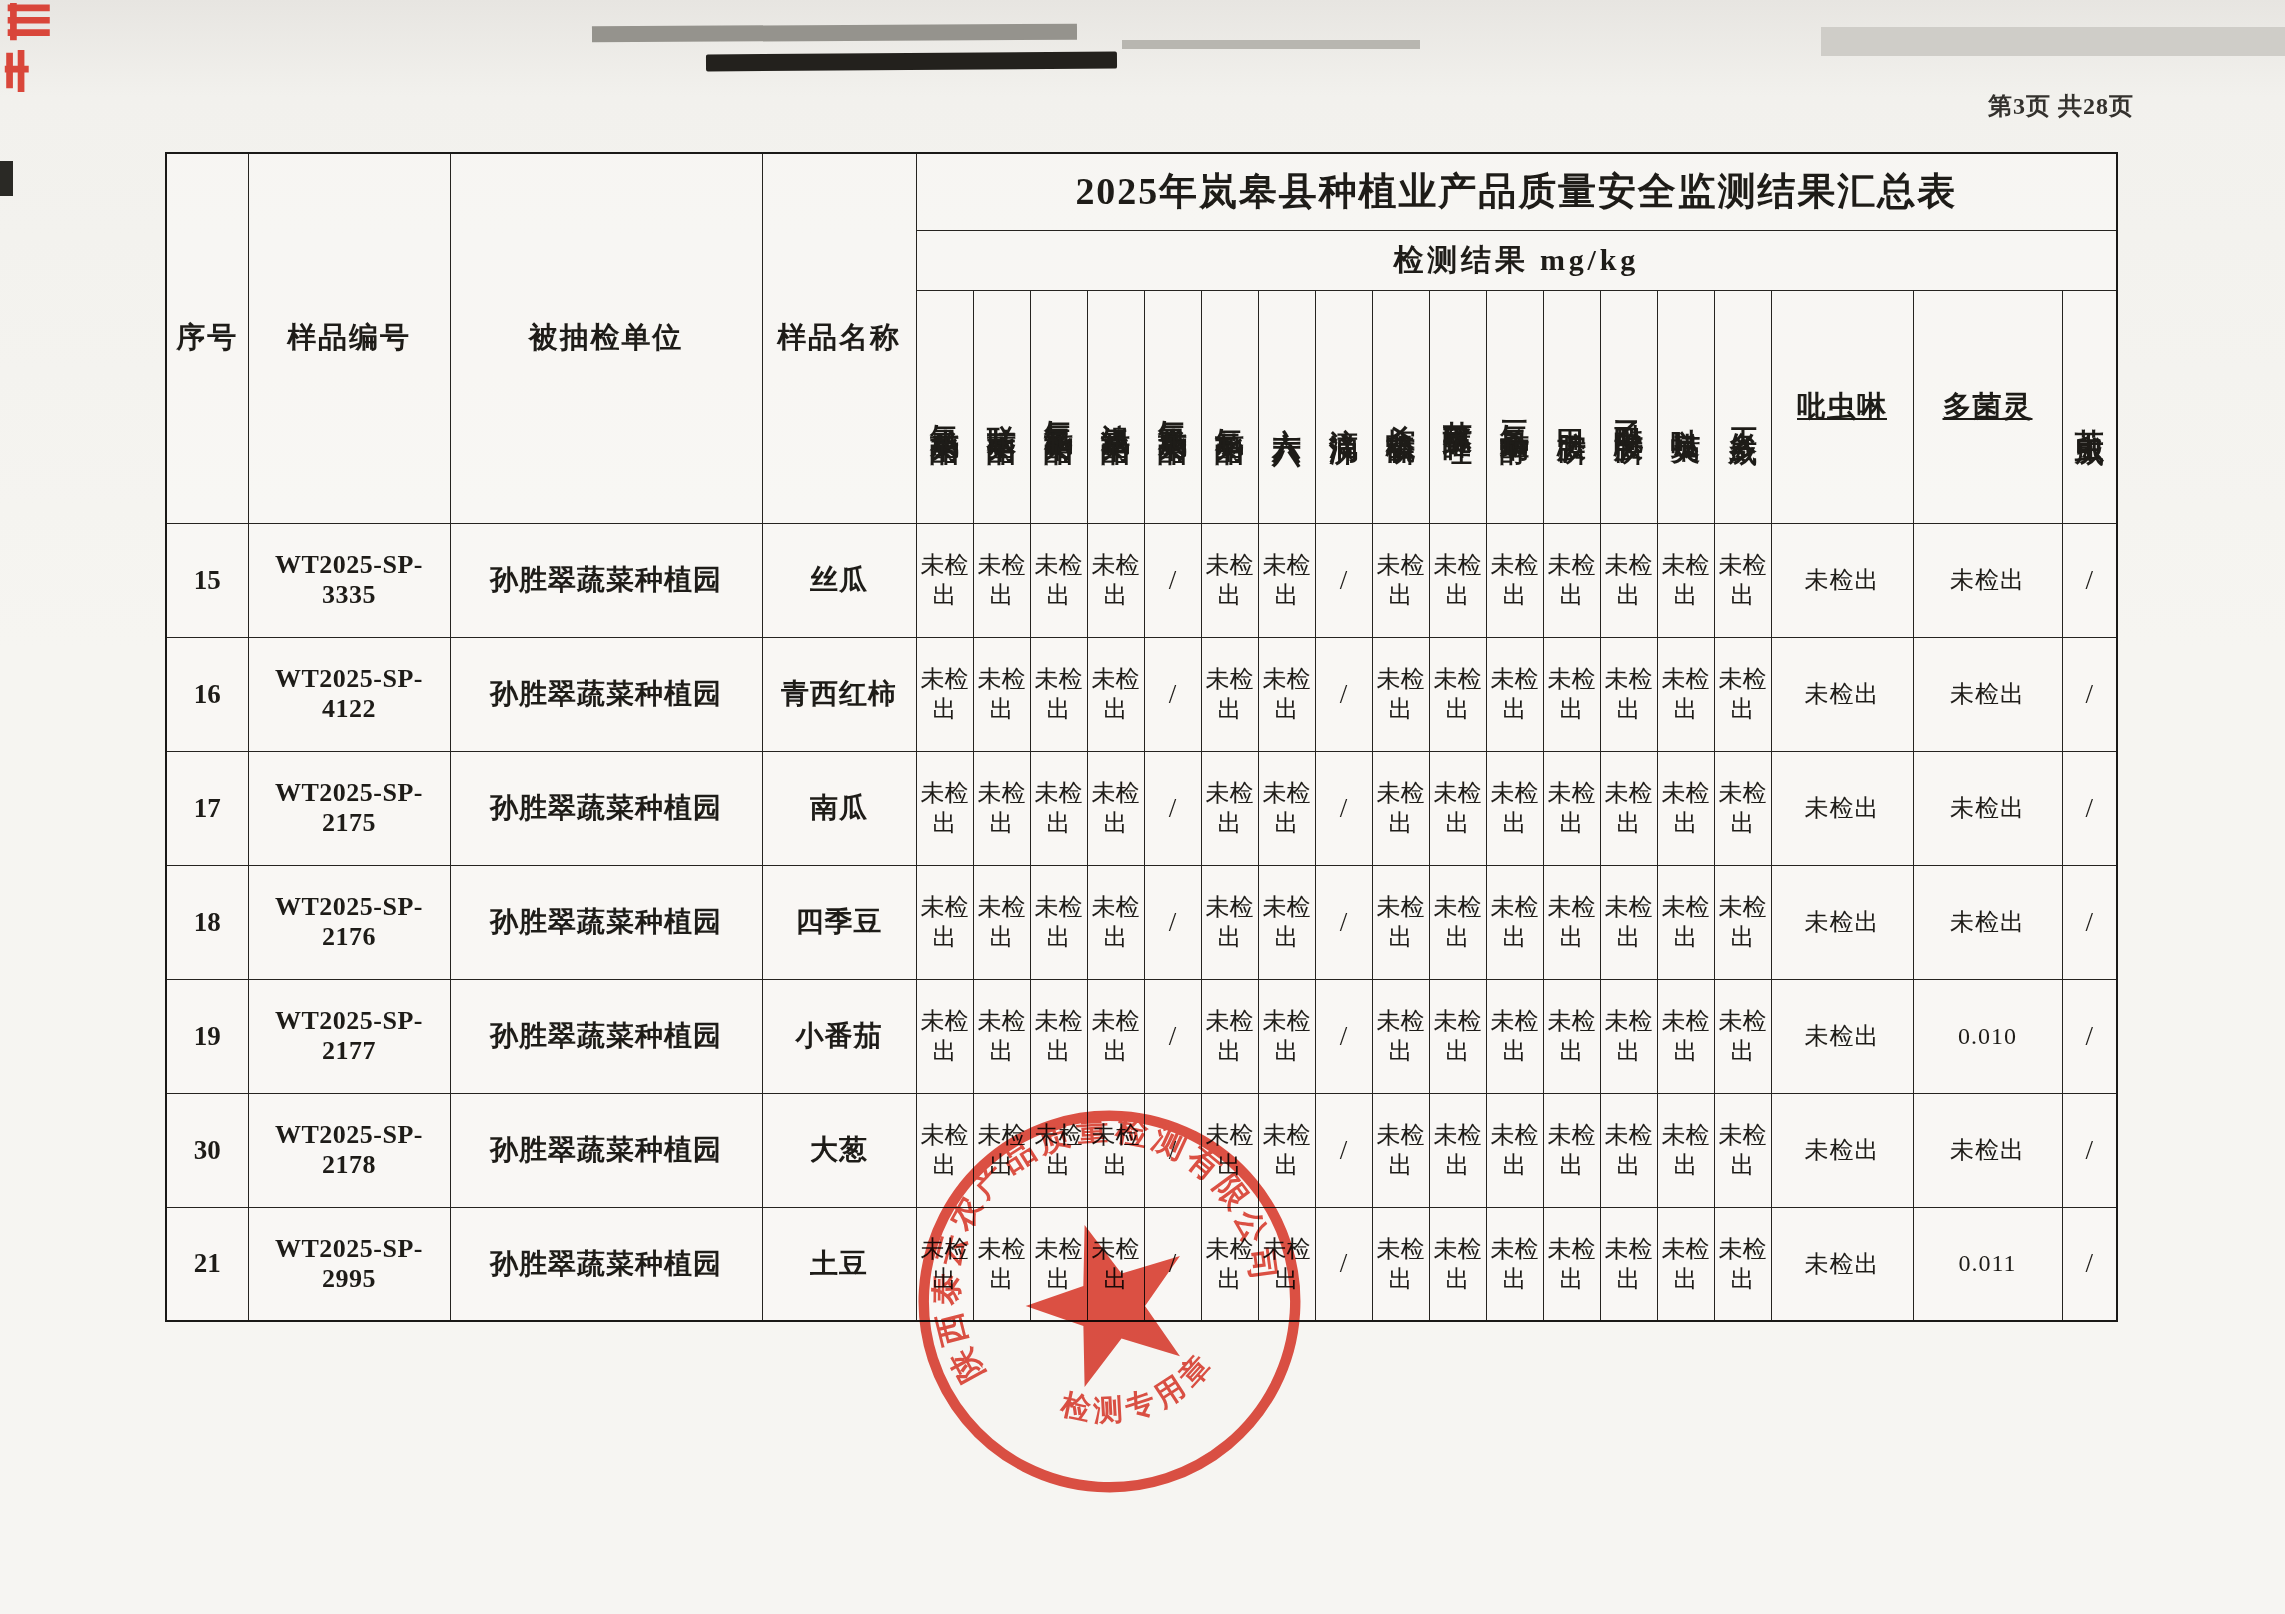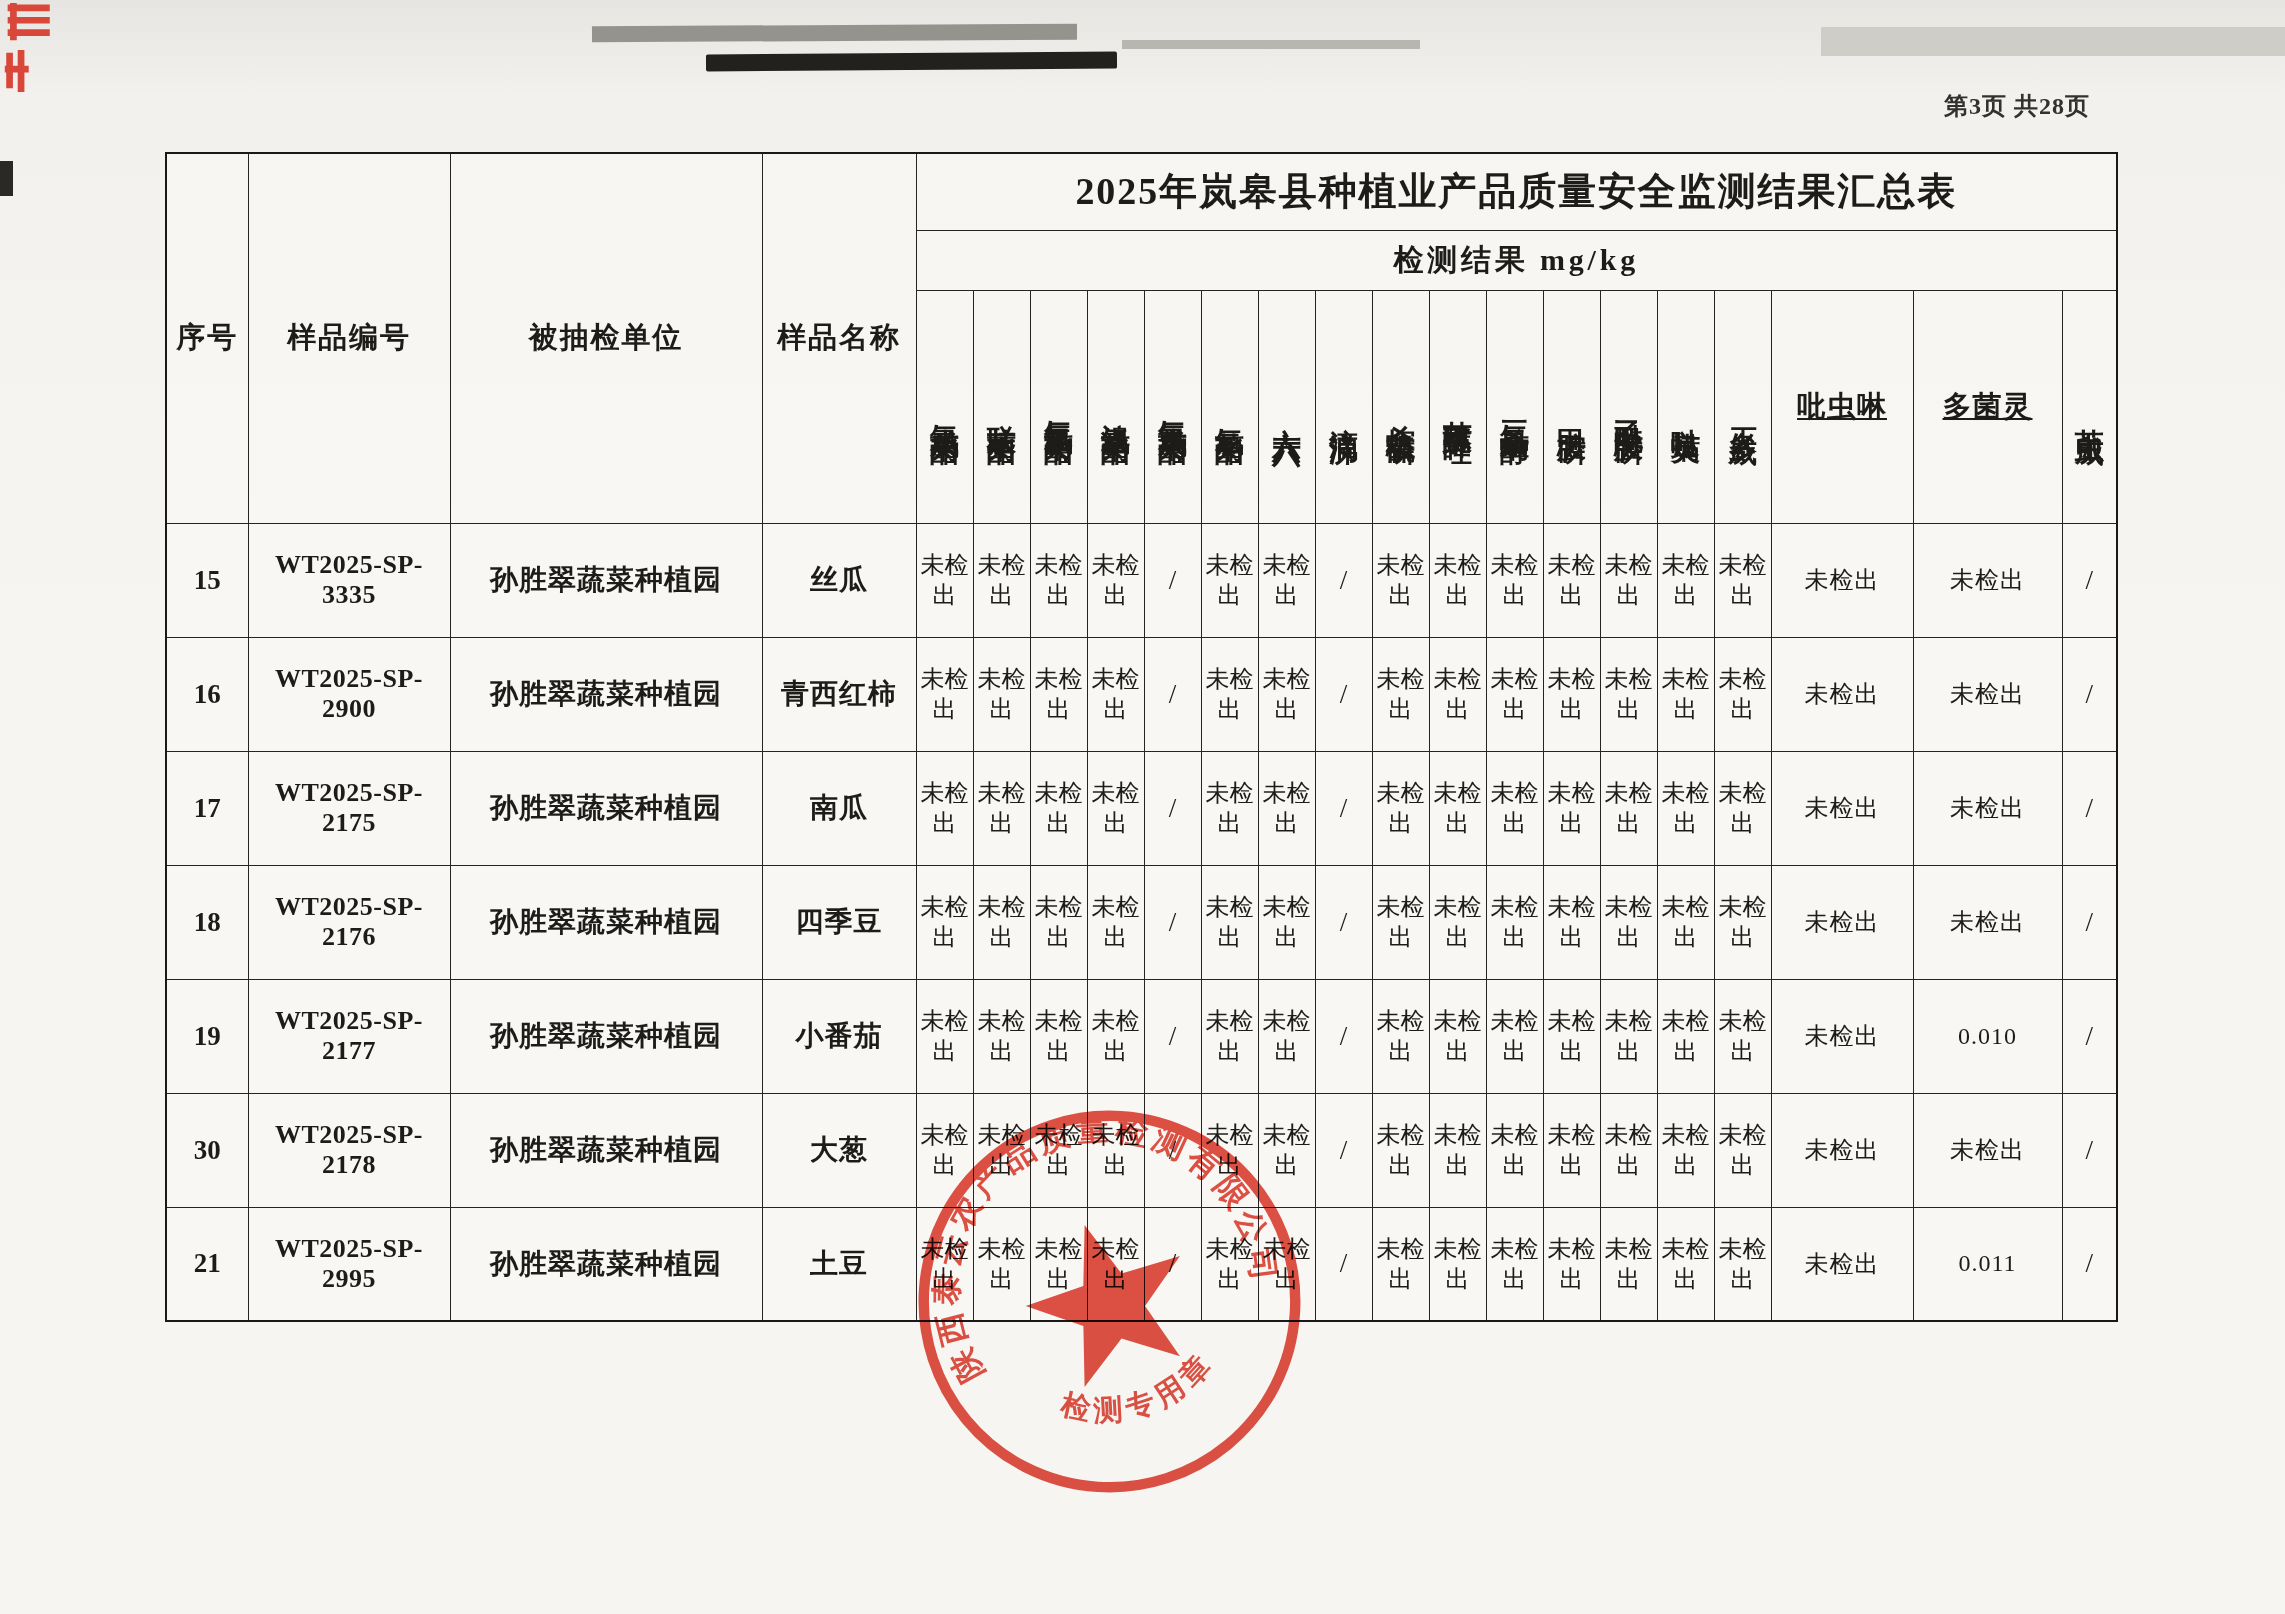--- a/index.html
+++ b/index.html
@@ -14,21 +14,21 @@
     background:linear-gradient(180deg,#e7e5e1 0%,#f2f1ed 6%,#f6f5f1 40%,#f6f5f2 100%);
   }
   
   .artifact{position:absolute;pointer-events:none;}
   #art1{left:592px;top:25px;width:485px;height:16.3px;background:#95938d;transform:rotate(-.3deg);}
   #art2{left:706px;top:53px;width:411px;height:17.3px;background:#23211d;border-radius:1.9px;transform:rotate(-.4deg);}
   #art3{left:1122px;top:40px;width:298px;height:8.6px;background:#b8b6b0;}
   #art4{left:1821px;top:27px;width:464px;height:29px;background:#cfcdc8;}
   #art5{left:0;top:161px;width:12.5px;height:35px;background:#2a2925;}
   #page-indicator{
-    position:absolute;left:1944px;top:90px;
+    position:absolute;left:1988px;top:90px;
     font-size:24px;font-weight:700;color:#33312d;letter-spacing:1px;
     font-family:"Liberation Serif","DejaVu Serif",serif;
   }
   
   #results-table{
     position:absolute;left:165px;top:152px;width:1945px;
     border-collapse:collapse;table-layout:fixed;
     background:rgba(252,251,248,.45);
   }
   #results-table th,#results-table td{
@@ -162,21 +162,21 @@
           <td class="c-val">未检出</td>
           <td class="c-val">未检出</td>
           <td class="c-val">未检出</td>
           <td class="c-val">未检出</td>
           <td class="c-val-wide">未检出</td>
           <td class="c-val-wide">未检出</td>
           <td class="c-slash">/</td>
         </tr>
         <tr>
           <td class="c-no">16</td>
-          <td class="c-code">WT2025-SP-2900</td>
+          <td class="c-code">WT2025-SP-4122</td>
           <td class="c-unit">孙胜翠蔬菜种植园</td>
           <td class="c-name">青西红柿</td>
           <td class="c-val">未检出</td>
           <td class="c-val">未检出</td>
           <td class="c-val">未检出</td>
           <td class="c-val">未检出</td>
           <td class="c-slash">/</td>
           <td class="c-val">未检出</td>
           <td class="c-val">未检出</td>
           <td class="c-slash">/</td>

